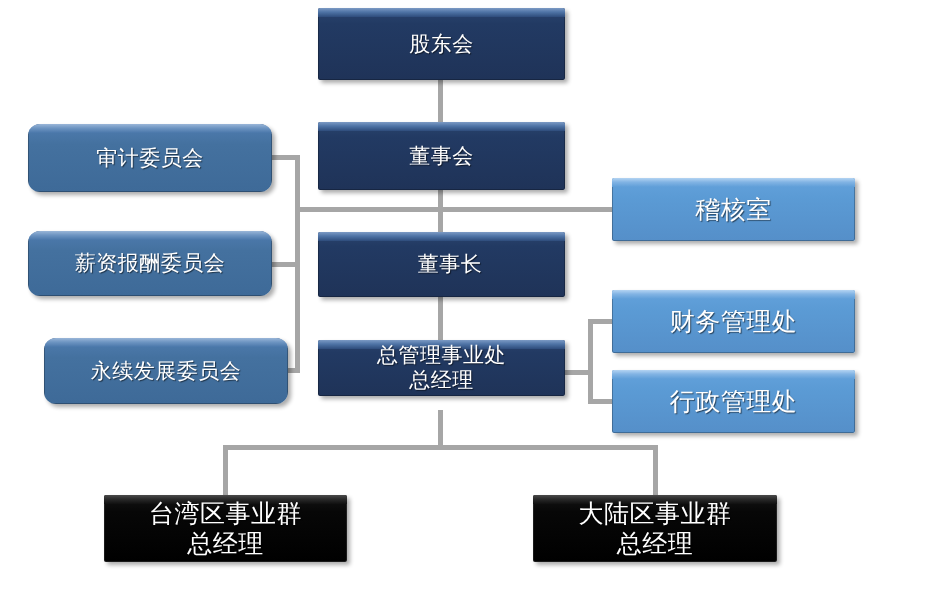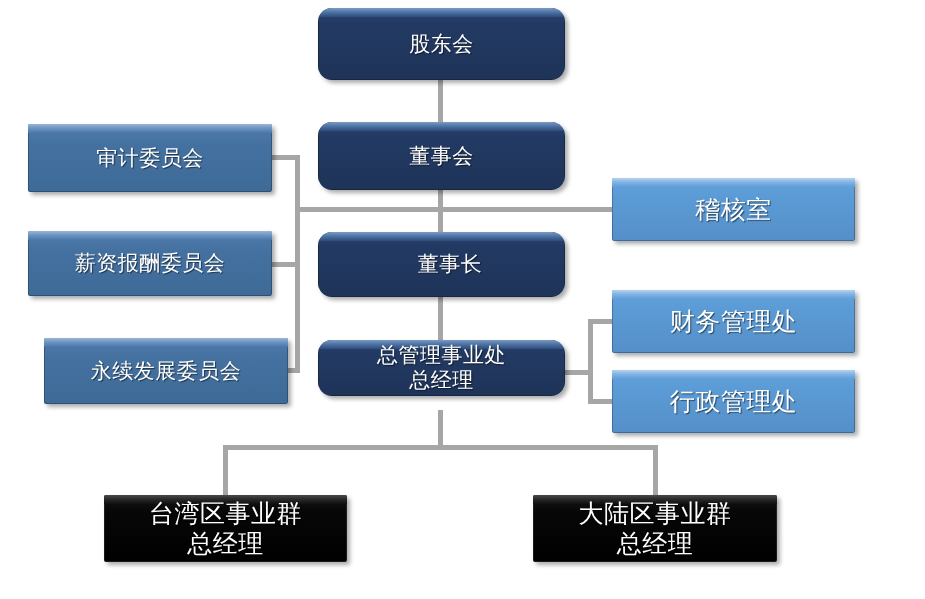--- a/index.html
+++ b/index.html
@@ -64,30 +64,30 @@
     z-index: 1;
     pointer-events: none;
     border: 1px solid rgba(0,0,0,0.25);
     border-radius: 2px;
   }
 
   
   .nav {
     background: linear-gradient(to bottom, #2b456f 0%, #223a63 22%, #1f3358 100%);
     font-size: 21px;
-    border-radius: 14px;
   }
   .nav::before {
     background: linear-gradient(to bottom, #7c9ac4 0%, #4f74a6 45%, #2e4c7b 100%);
   }
 
   
   .steel {
     background: linear-gradient(to bottom, #4f7cb0 0%, #44719f 30%, #3e6a98 100%);
     font-size: 21px;
+    border-radius: 12px;
   }
   .steel::before {
     background: linear-gradient(to bottom, #9ab6d8 0%, #6e95c2 45%, #4a77aa 100%);
   }
 
   
   .sky {
     background: linear-gradient(to bottom, #64a2dc 0%, #5b9bd5 30%, #558fc9 100%);
     font-size: 25px;
   }

